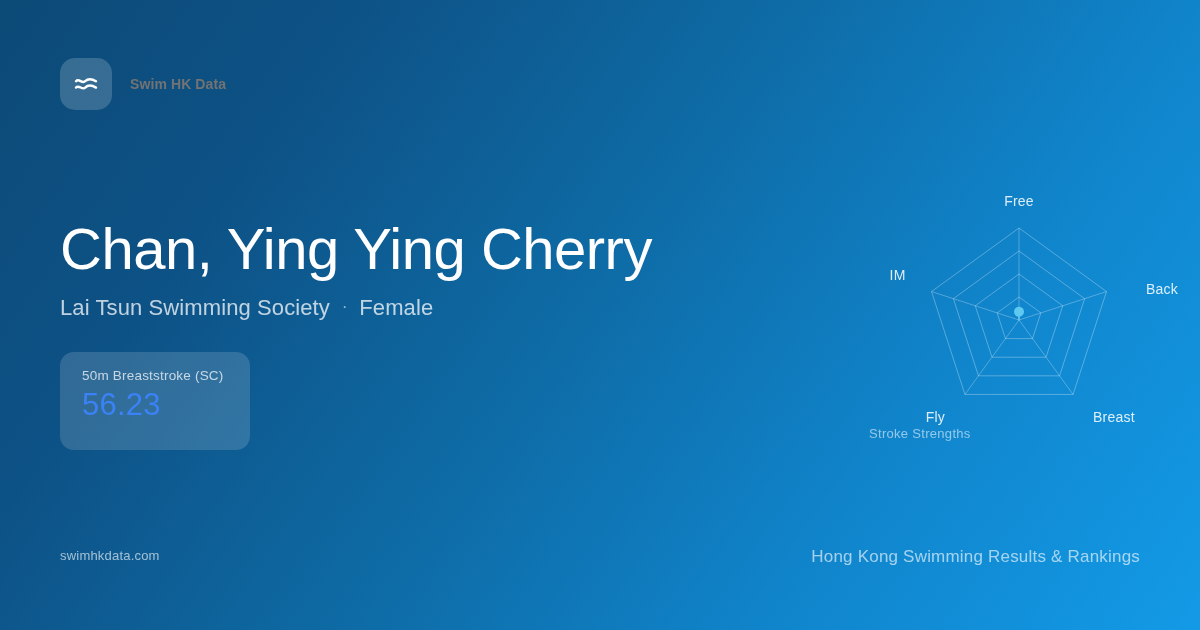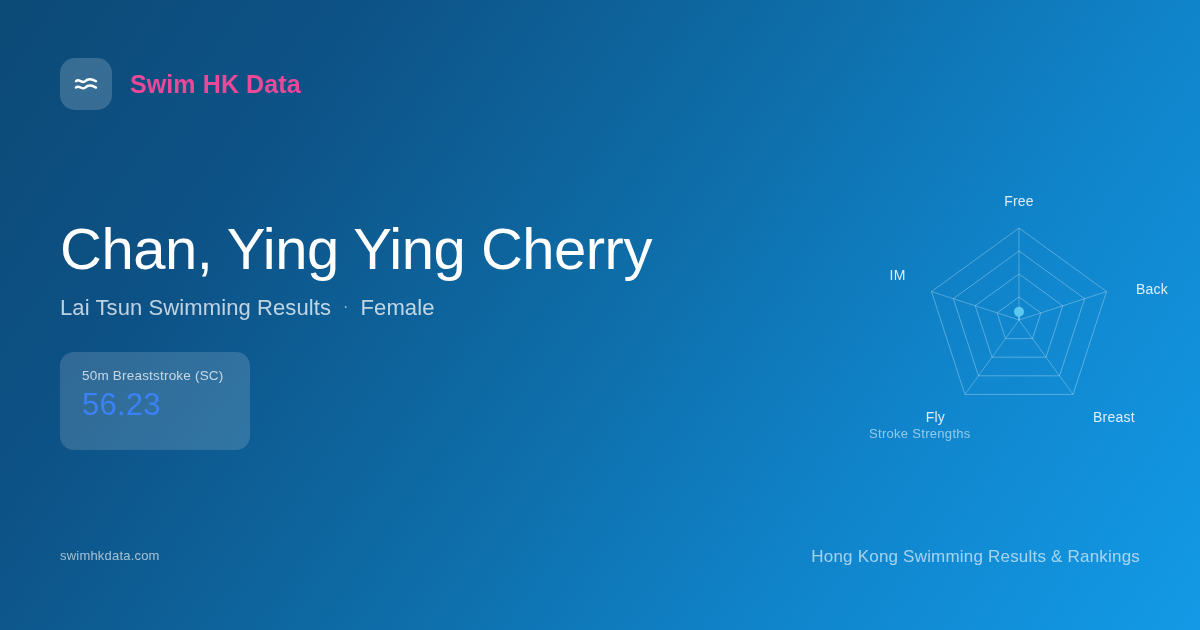--- a/index.html
+++ b/index.html
@@ -39,23 +39,23 @@
     background: rgba(255, 255, 255, 0.18);
     display: flex;
     align-items: center;
     justify-content: center;
     flex: 0 0 auto;
   }
 
   .brand-logo svg { display: block; }
 
   .brand-name {
-    font-size: 25px;
+    font-size: 14px;
     font-weight: 700;
-    color: #ec4899;
+    color: #737373;
     letter-spacing: 0.1px;
     white-space: nowrap;
   }
 
   
   .hero {
     position: absolute;
     left: 60px;
     top: 218px;
     width: 760px;
@@ -181,21 +181,21 @@
         <path d="M5 18.6 C8 15, 11 21.8, 14.2 18.6 C17.4 15.4, 21 16.2, 25 18.6" fill="none" stroke="#ffffff" stroke-width="2.4" stroke-linecap="round" stroke-linejoin="round"></path>
       </svg>
     </span>
   </div>
   <div class="brand-name">Swim HK Data</div>
 </div>
 
 <div class="hero">
   <h1 class="hero-title">Chan, Ying Ying Cherry</h1>
   <div class="hero-subtitle">
-    <span>Lai Tsun Swimming Results</span>
+    <span>Lai Tsun Swimming Society</span>
     <span class="hero-sep">·</span>
     <span>Female</span>
   </div>
 </div>
 
 <div class="stat-card">
   <div class="stat-label">50m Breaststroke (SC)</div>
   <div class="stat-value">56.23</div>
 </div>
 
@@ -208,21 +208,21 @@
       <line x1="150" y1="150" x2="150.00" y2="58.00" stroke="rgba(255,255,255,0.28)" stroke-width="1"></line>
       <line x1="150" y1="150" x2="237.50" y2="121.57" stroke="rgba(255,255,255,0.28)" stroke-width="1"></line>
       <line x1="150" y1="150" x2="204.08" y2="224.43" stroke="rgba(255,255,255,0.28)" stroke-width="1"></line>
       <line x1="150" y1="150" x2="95.92" y2="224.43" stroke="rgba(255,255,255,0.28)" stroke-width="1"></line>
       <line x1="150" y1="150" x2="62.50" y2="121.57" stroke="rgba(255,255,255,0.28)" stroke-width="1"></line>
       <polygon points="150.00,141.72 150.00,150.00 150.00,150.00 150.00,150.00 150.00,150.00" fill="#5ec8f0" fill-opacity="0.45" stroke="#5ec8f0" stroke-width="1.6" stroke-linejoin="round"></polygon>
       <circle cx="150.00" cy="141.72" r="5" fill="#5ec8f0"></circle>
     </svg>
 
   <div class="radar-axis-label" id="radar-label-0" style="top: 23px; left: 150px; transform: translateX(-50%);">Free</div>
-  <div class="radar-axis-label" id="radar-label-1" style="top: 110.57px; left: 267px;">Back</div>
+  <div class="radar-axis-label" id="radar-label-1" style="top: 110.57px; left: 277px;">Back</div>
   <div class="radar-axis-label" id="radar-label-2" style="top: 239.43px; left: 224.076px;">Breast</div>
   <div class="radar-axis-label" id="radar-label-3" style="top: 239.43px; left: 75.9238px; transform: translateX(-100%);">Fly</div>
   <div class="radar-axis-label" id="radar-label-4" style="top: 97px; left: 36.5028px; transform: translateX(-100%);">IM</div>
 
   <div class="radar-caption">Stroke Strengths</div>
 </div>
 
 <div class="footer-left">swimhkdata.com</div>
 <div class="footer-right">Hong Kong Swimming Results &amp; Rankings</div>
 

